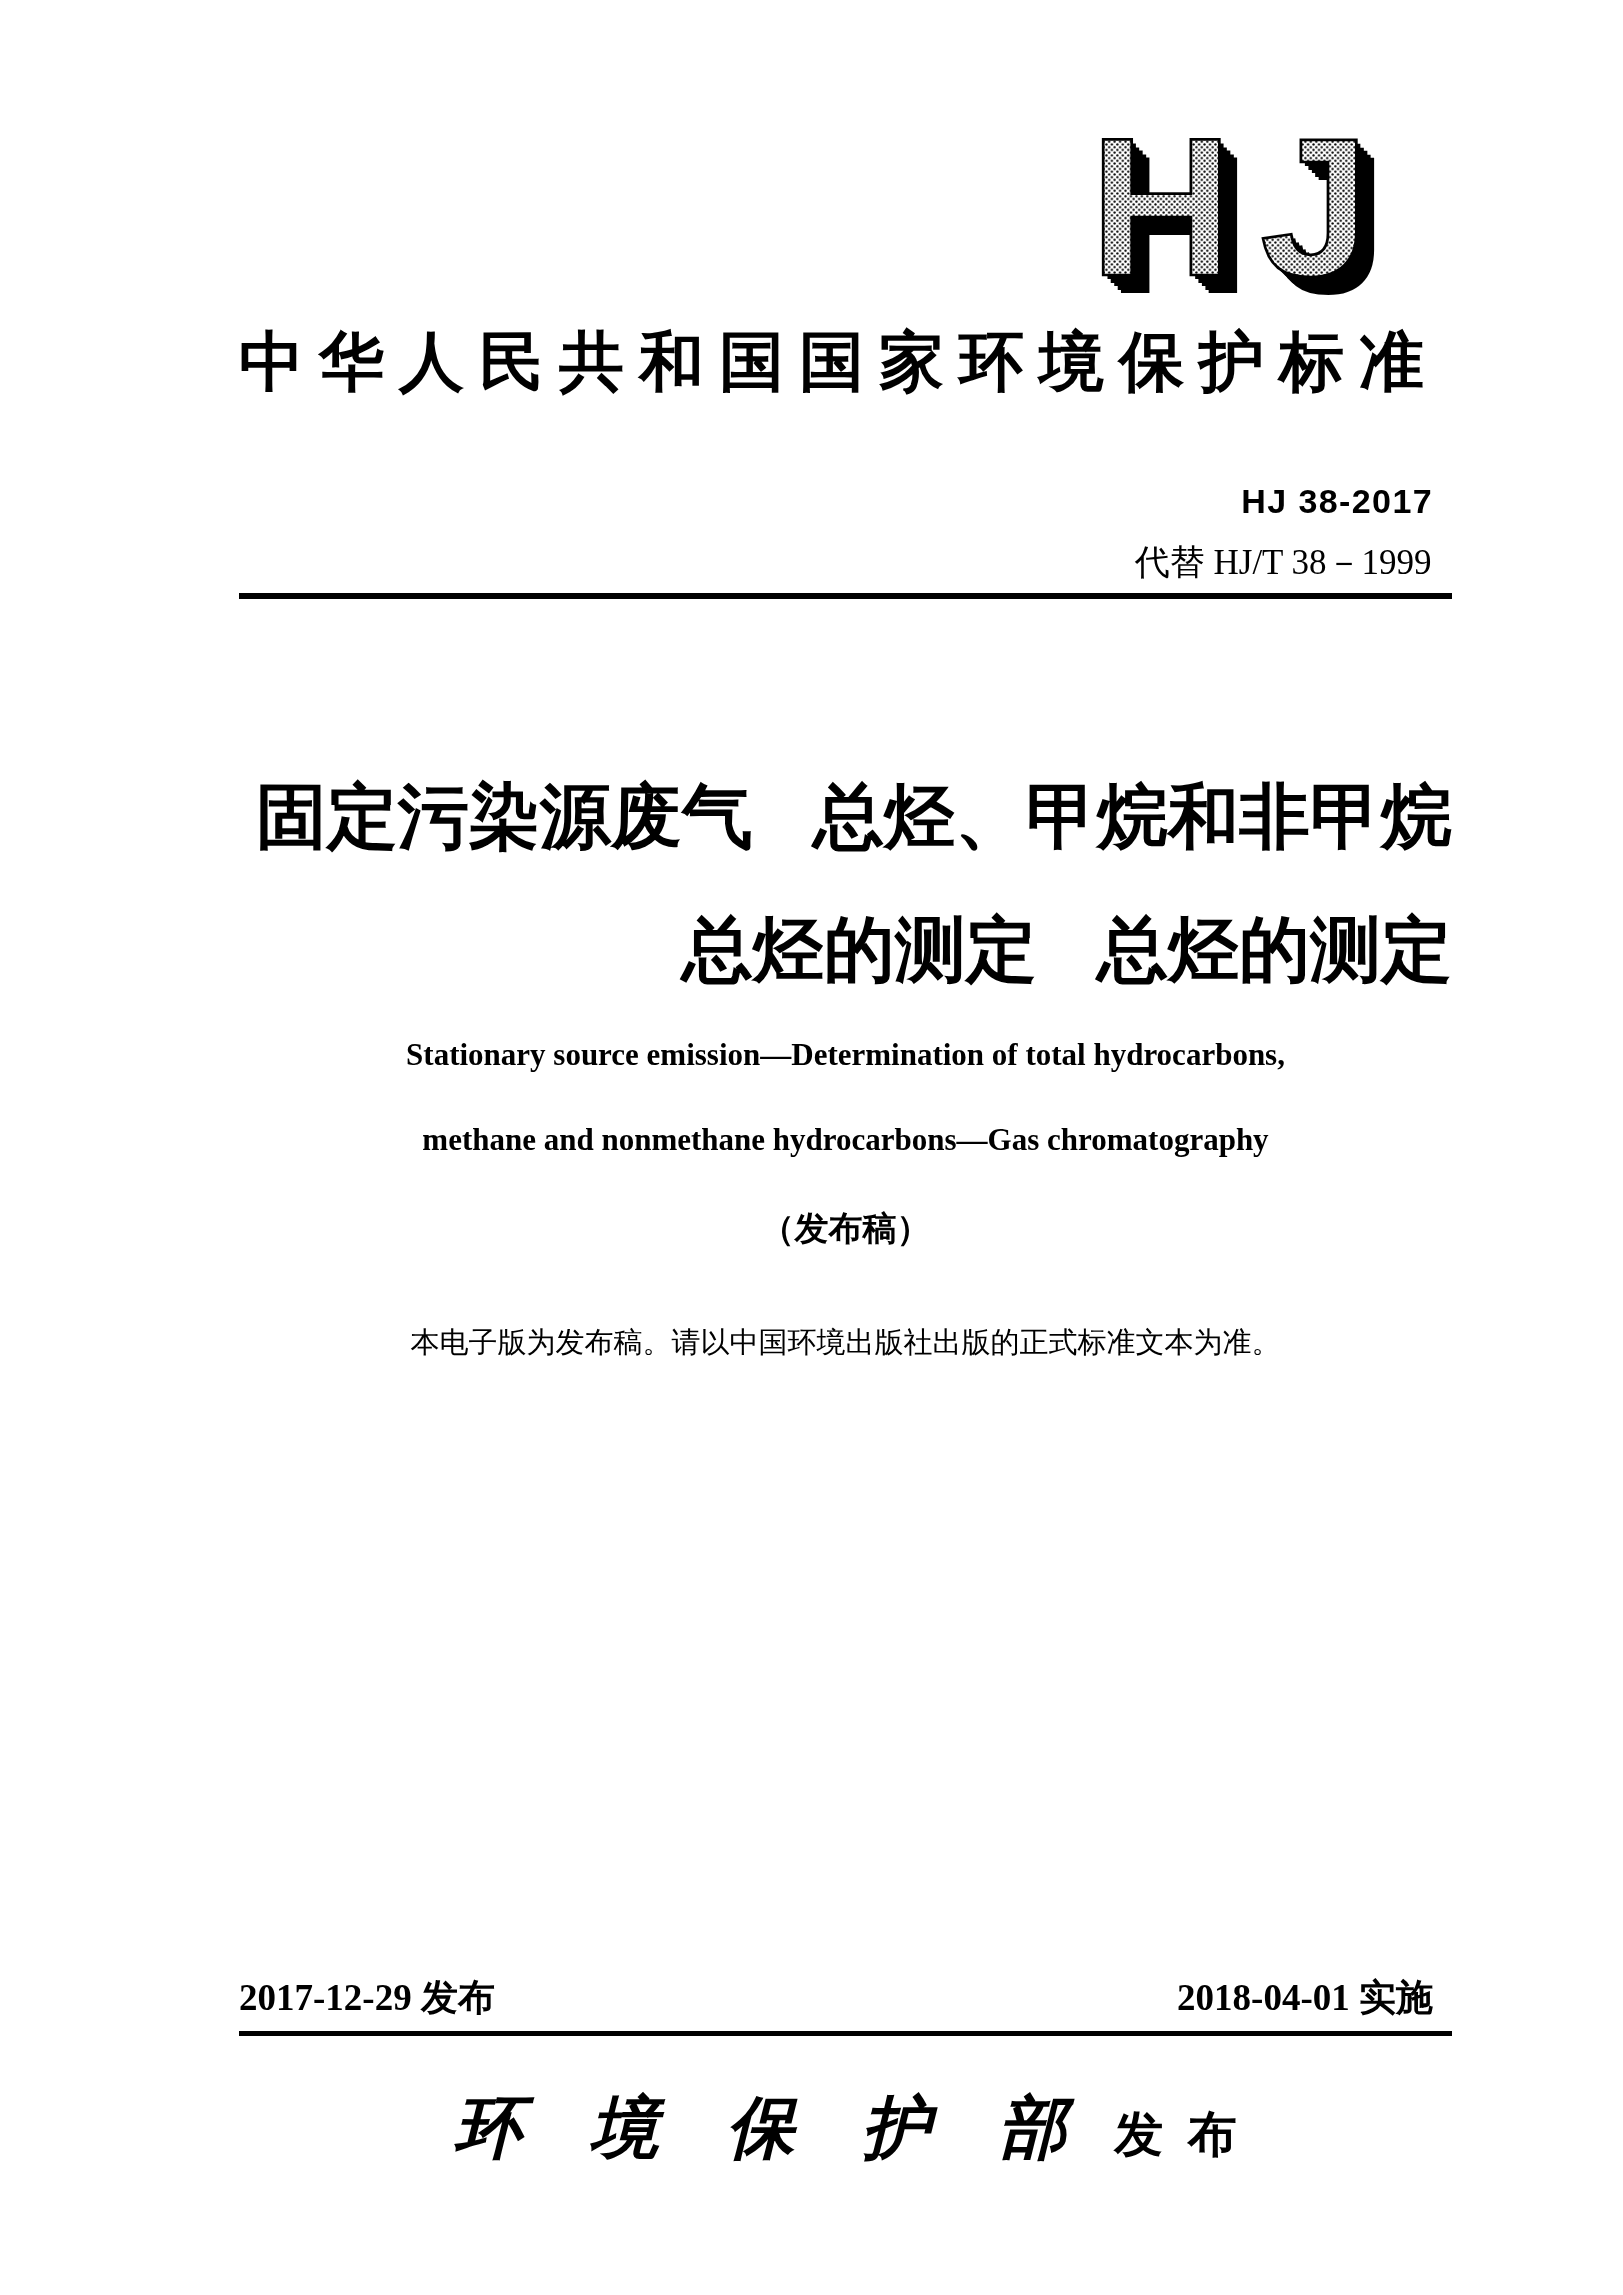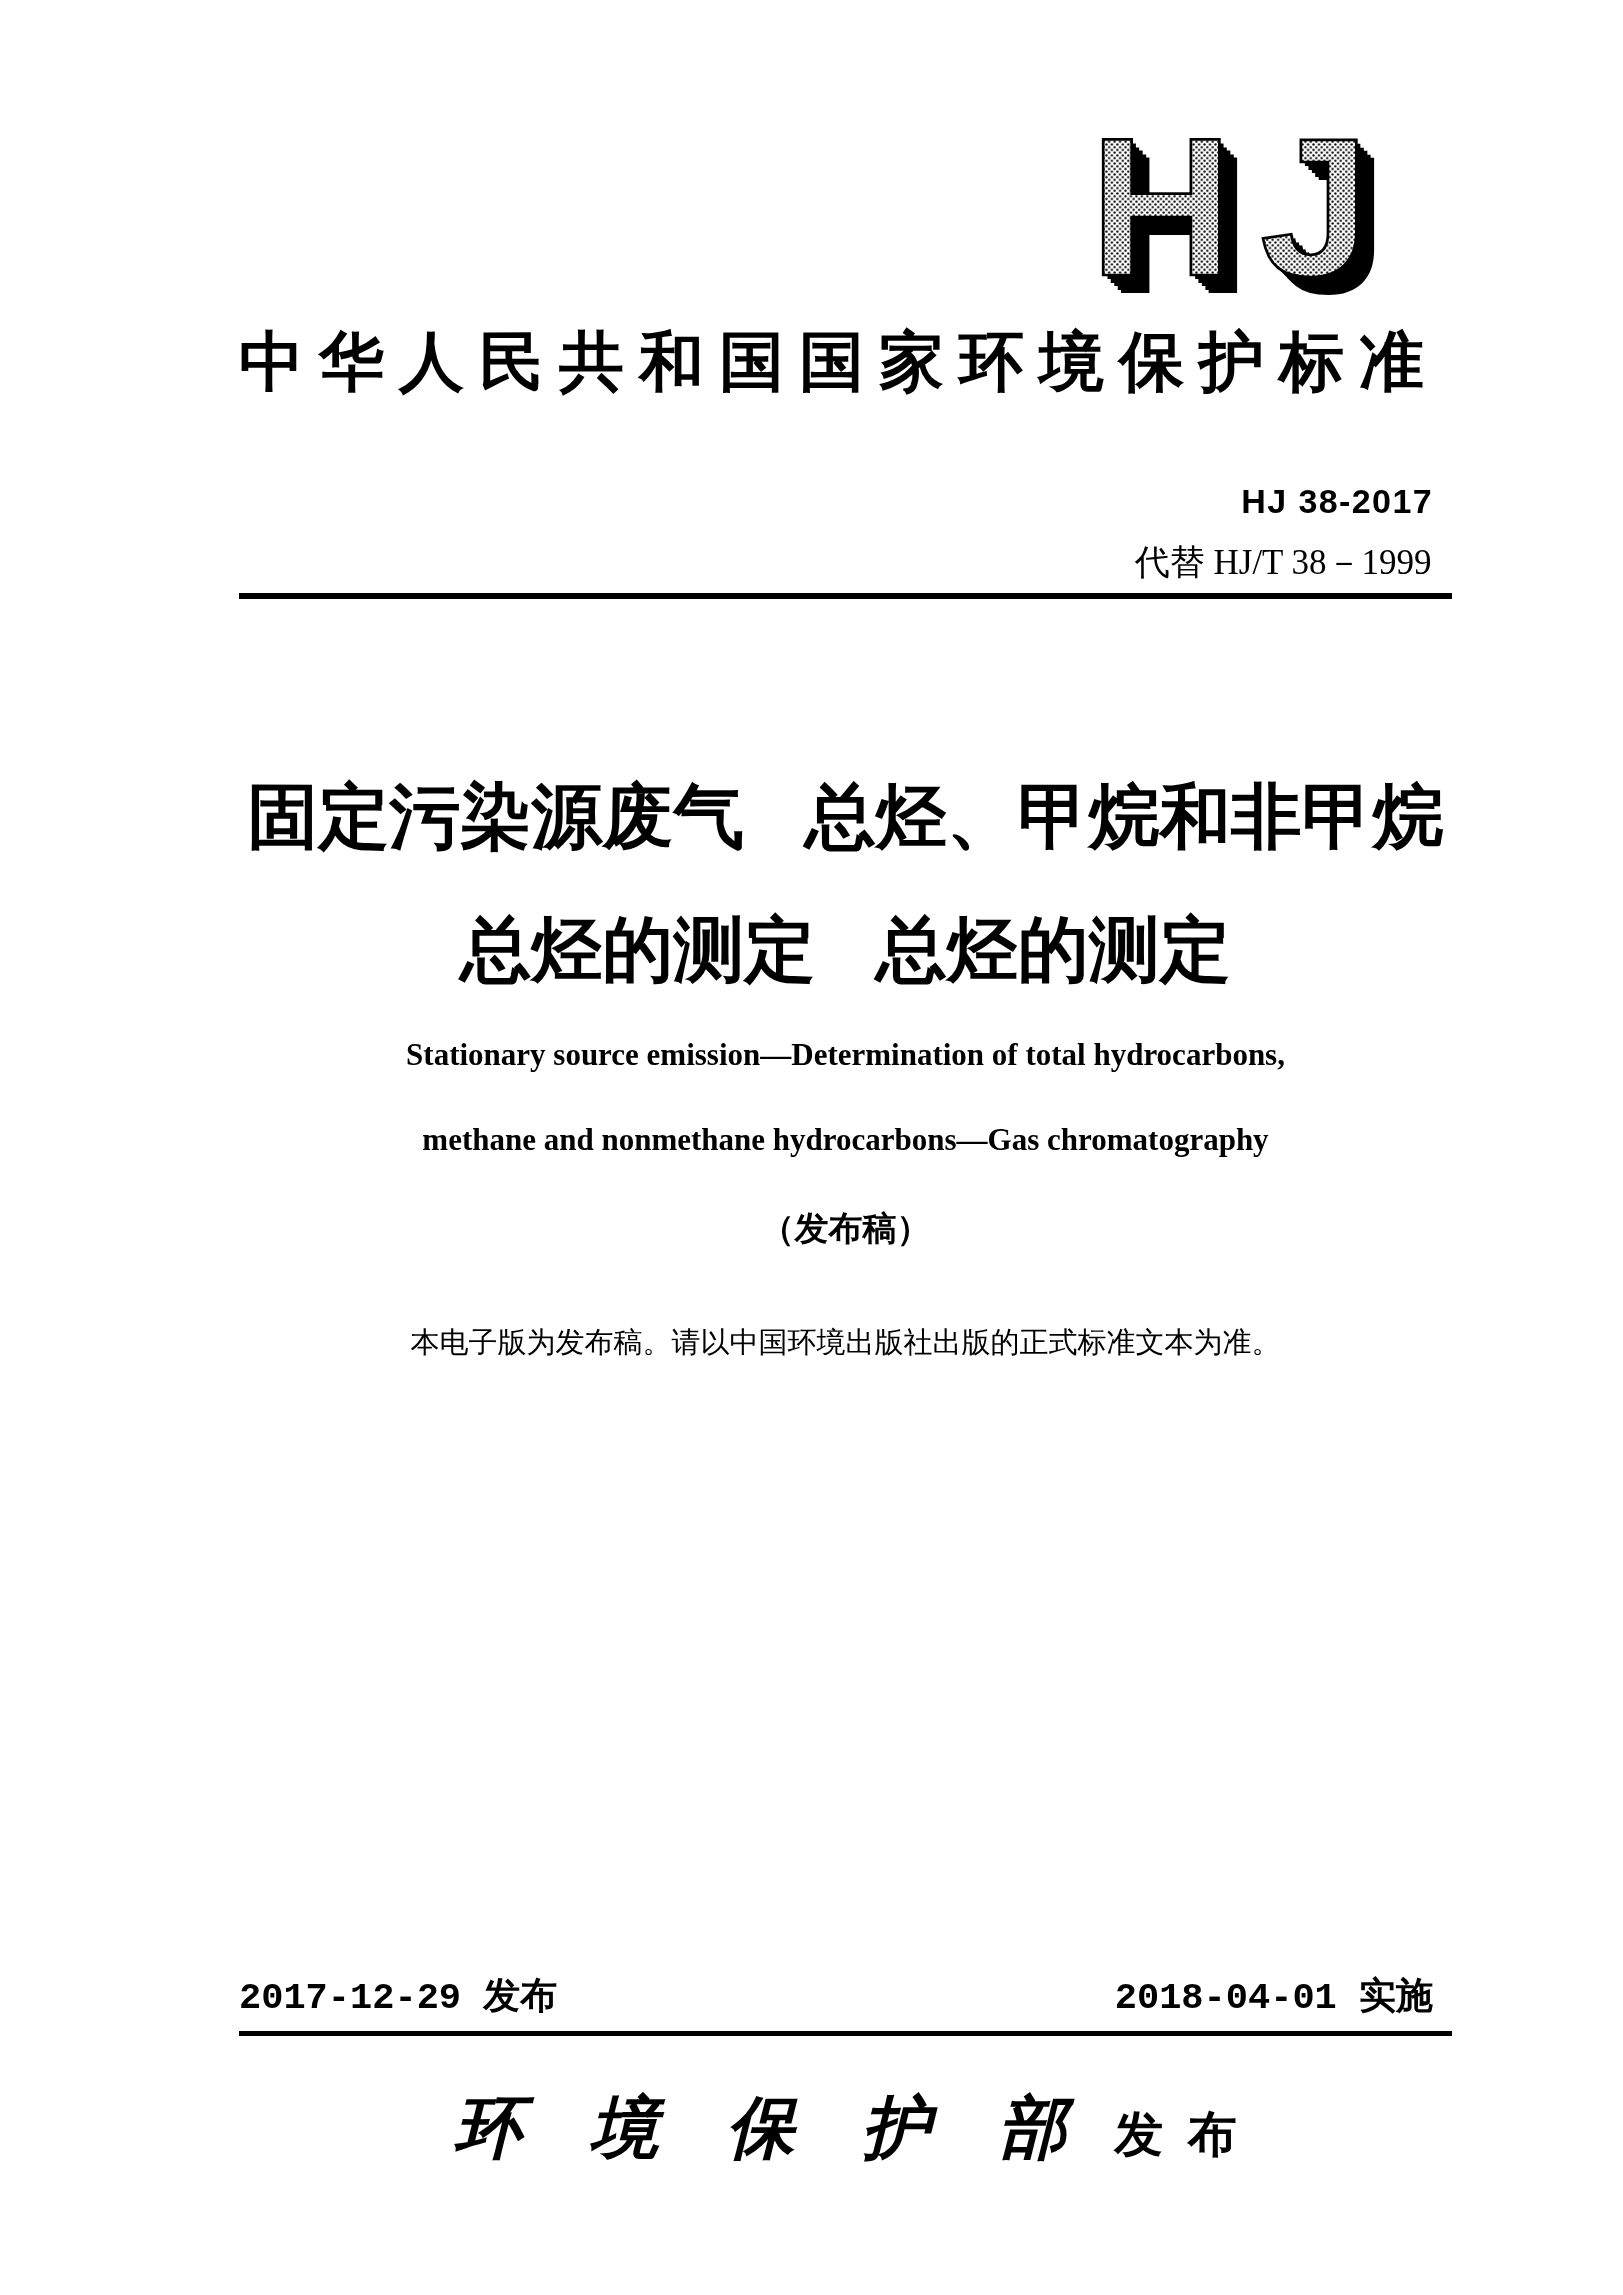--- a/index.html
+++ b/index.html
@@ -43,21 +43,21 @@
     text-align:right;
     padding-right:20.4px;box-sizing:border-box;
     font-size:35px;line-height:1.1;
     font-family:"Liberation Serif", serif;
   }
   .rule{position:absolute;left:239px;width:1213px;background:#000;}
   .rule-top{top:593px;height:5.5px;}
   .rule-bottom{top:2031px;height:4.8px;}
 
   .title-cn{
-    text-align:center;
+    text-align:right;
     font-size:71px;line-height:1.1;
     font-weight:bold;
     font-family:"Liberation Sans", sans-serif;
     white-space:nowrap;
   }
   .title-cn.l1{top:778px;}
   .title-cn.l2{top:911px;}
   .cjk-gap{display:inline-block;width:0.85em;}
 
   .title-en{
@@ -82,21 +82,21 @@
     text-align:center;
     font-size:29px;line-height:1.2;
     font-family:"Liberation Serif", serif;
   }
 
   .dates-row{
     top:1978px;
     display:flex;justify-content:space-between;align-items:baseline;
     font-size:37px;line-height:1.1;
     font-weight:bold;
-    font-family:Liberation Mono, monospace;
+    font-family:Liberation Serif, serif;
     gap:20px;
   }
   .dates-row .right{margin-right:19px;}
 
   .publisher-row{
     top:2091px;
     text-align:center;
     white-space:nowrap;
   }
   .publisher-name{

